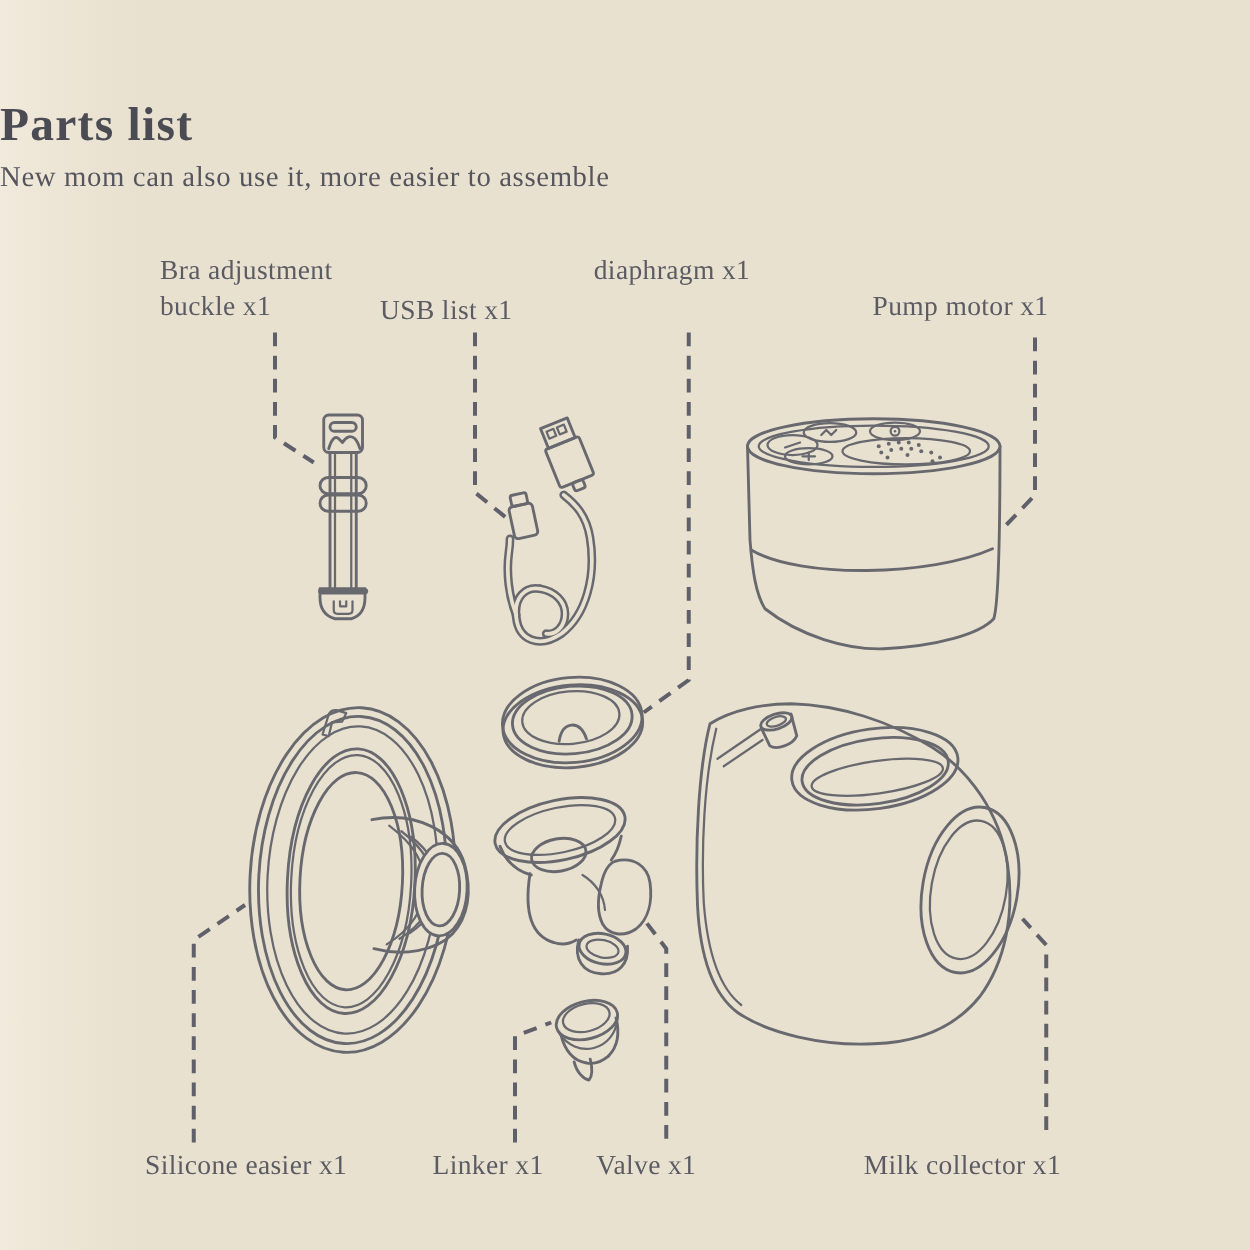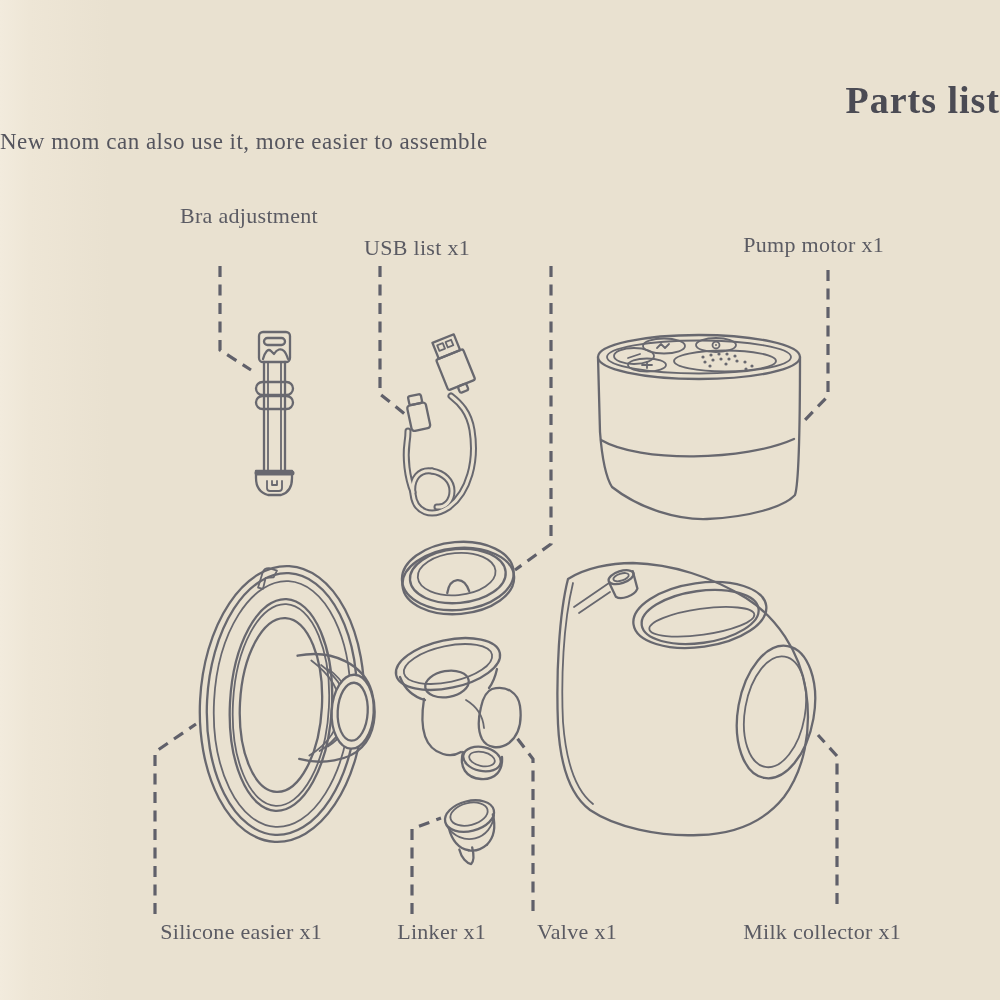--- a/index.html
+++ b/index.html
@@ -3,29 +3,29 @@
 <meta charset="utf-8">
 <style>
   html,body{margin:0;padding:0;}
   body{
     width:1000px;height:1000px;position:relative;overflow:hidden;
     background:#e9e1d0;
     background-image:linear-gradient(90deg,#f2ebdd 0px,#eee6d6 30px,#e9e1d0 110px);
     font-family:"Liberation Serif","DejaVu Serif",serif;
   }
   .title{
-    position:absolute;top:78px;left:0;width:1000px;text-align:right;
+    position:absolute;top:78px;left:0;width:1000px;text-align:left;
     font-size:38px;font-weight:bold;color:#4b4b54;letter-spacing:1px;
   }
   .subtitle{
     position:absolute;top:129px;left:0;width:1000px;text-align:left;
     font-size:23px;color:#55555e;letter-spacing:.5px;
   }
   .lbl{
-    position:absolute;text-align:right;font-size:22px;line-height:29px;
+    position:absolute;text-align:left;font-size:22px;line-height:29px;
     color:#5b5b63;letter-spacing:.3px;
   }
   .lbl span{display:block;}
   svg{position:absolute;top:0;left:0;}
   .draw{fill:none;stroke:#68686f;stroke-width:2.3;stroke-linecap:round;stroke-linejoin:round;}
   .thin{stroke-width:1.8;}
   .dash{fill:none;stroke:#60606a;stroke-width:3.2;stroke-dasharray:11 7.5;stroke-linecap:butt;}
   .dot{fill:#68686f;stroke:none;}
   .bar{stroke:#68686f;stroke-width:5;}
   .cable1{fill:none;stroke:#68686f;stroke-width:7;stroke-linecap:round;}
@@ -33,25 +33,27 @@
   .bgfill{fill:#e9e1d0;}
 </style>
 </head>
 <body>
 
 <div class="title">Parts list</div>
 <div class="subtitle">New mom can also use it, more easier to assemble</div>
 
 <div class="lbl" style="left:128px;top:201px;width:190px;">
   <span>Bra adjustment</span>
+  <span>buckle x1</span>
 </div>
 <div class="lbl" style="left:304px;top:233px;width:166px;">
   <span>USB list x1</span>
 </div>
 <div class="lbl" style="left:475px;top:201px;width:170px;">
+  <span>diaphragm x1</span>
 </div>
 <div class="lbl" style="left:698px;top:230px;width:186px;">
   <span>Pump motor x1</span>
 </div>
 <div class="lbl" style="left:116px;top:917px;width:206px;">
   <span>Silicone easier x1</span>
 </div>
 <div class="lbl" style="left:346px;top:917px;width:140px;">
   <span>Linker x1</span>
 </div>

